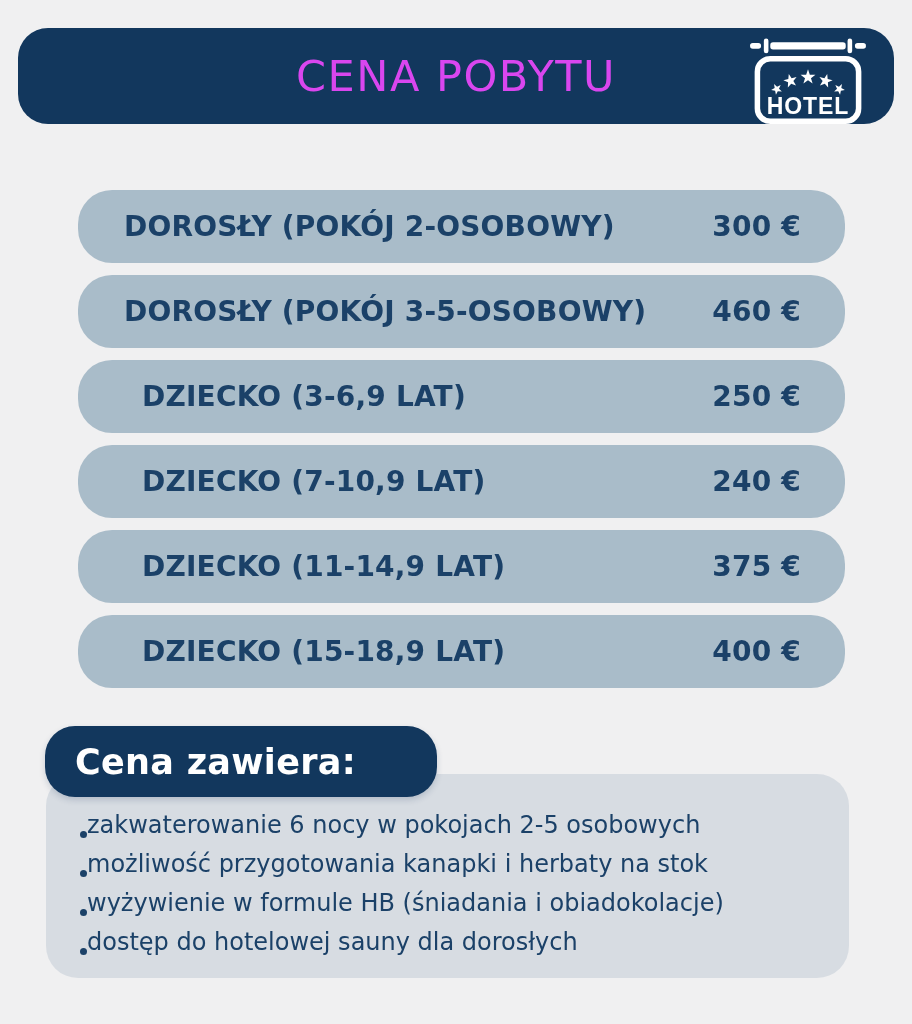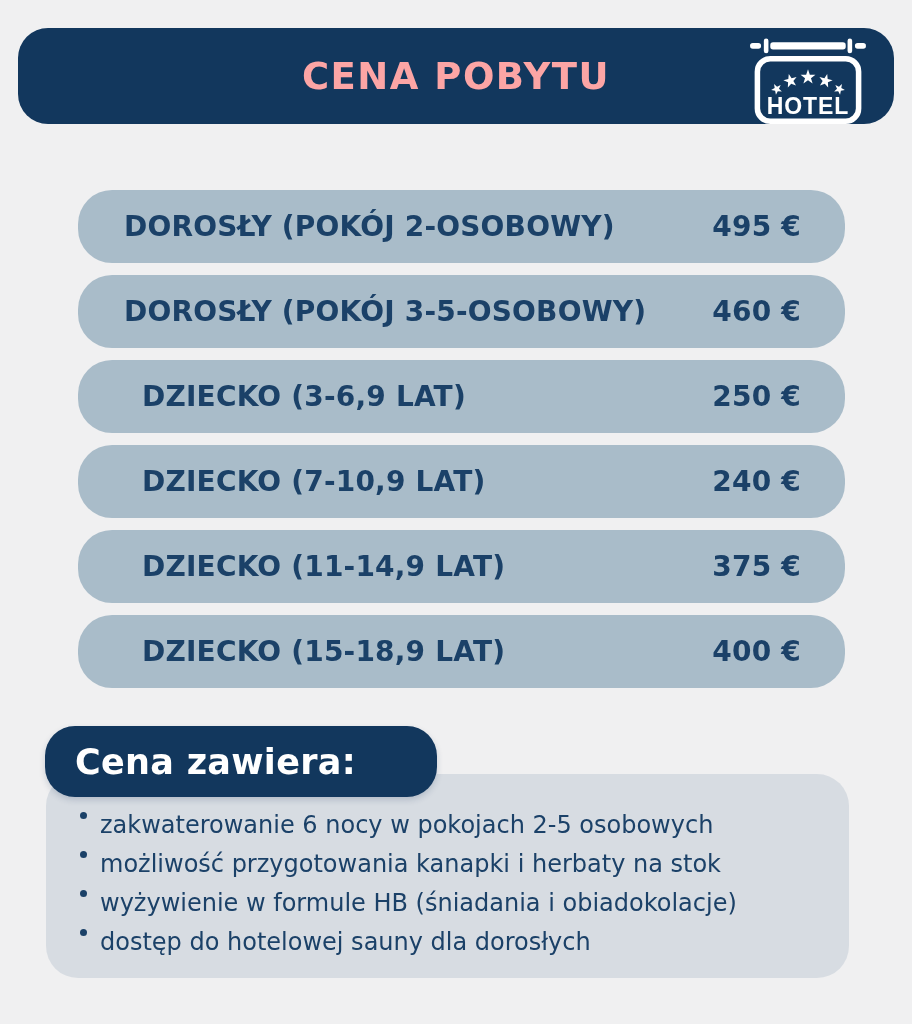--- a/index.html
+++ b/index.html
@@ -18,21 +18,21 @@
     overflow:hidden;
   }
   
   .header{
     position:absolute;left:18px;top:28px;width:876px;height:96px;
     background:var(--navy,#12375d);
     border-radius:30px;
     display:flex;align-items:center;justify-content:center;
   }
   .header-title{
-    color:#fca5a5;font-size:37px;font-weight:bold;letter-spacing:1.5px;
+    color:#d946ef;font-size:43px;font-weight:normal;letter-spacing:1.5px;
   }
   .hotel-icon{
     position:absolute;right:22px;top:5px;width:128px;height:92px;
   }
   
   .rows{position:absolute;left:78px;top:190px;width:767px;}
   .row{
     height:73px;margin-bottom:12px;border-radius:34px;
     background:var(--row-bg,#a9bcc9);
     display:flex;align-items:center;justify-content:space-between;
@@ -56,21 +56,21 @@
   .includes-title{color:#ffffff;font-size:35px;font-weight:bold;letter-spacing:0.3px;}
   .includes-panel{
     position:absolute;left:46px;top:774px;width:803px;height:204px;
     background:var(--panel-bg,#d7dce2);
     border-radius:32px;z-index:1;
   }
   .includes-list{
     list-style:none;padding:38px 20px 0 34px;
   }
   .includes-list li{
-    display:flex;align-items:flex-start;gap:13px;
+    display:flex;align-items:flex-end;
     color:var(--text-navy,#1b4168);
     font-size:24px;line-height:26px;margin-bottom:13px;
     white-space:nowrap;
   }
   .bullet-dot{
     flex:0 0 auto;width:7px;height:7px;border-radius:50%;
     background:var(--text-navy,#1b4168);
   }
 </style>
 </head>
@@ -102,21 +102,21 @@
       <use href="#star" transform="translate(99,61) scale(0.62) rotate(28)"></use>
     </g>
 
     <text x="65" y="88" text-anchor="middle" fill="#ffffff" font-family="Liberation Sans, DejaVu Sans, sans-serif" font-size="25" font-weight="bold" letter-spacing="1">HOTEL</text>
   </svg>
 </div>
 
 <div class="rows">
   <div class="row">
     <span class="row-label">DOROSŁY (POKÓJ 2-OSOBOWY)</span>
-    <span class="row-price">495 €</span>
+    <span class="row-price">300 €</span>
   </div>
   <div class="row">
     <span class="row-label">DOROSŁY (POKÓJ 3-5-OSOBOWY)</span>
     <span class="row-price">460 €</span>
   </div>
   <div class="row indent">
     <span class="row-label">DZIECKO (3-6,9 LAT)</span>
     <span class="row-price">250 €</span>
   </div>
   <div class="row indent">

